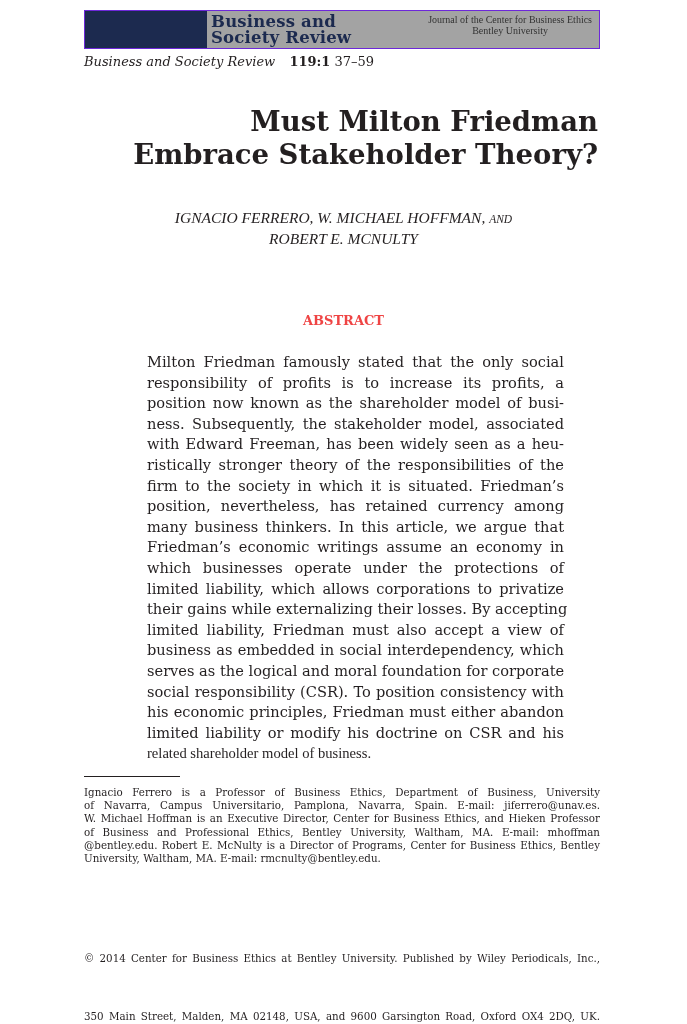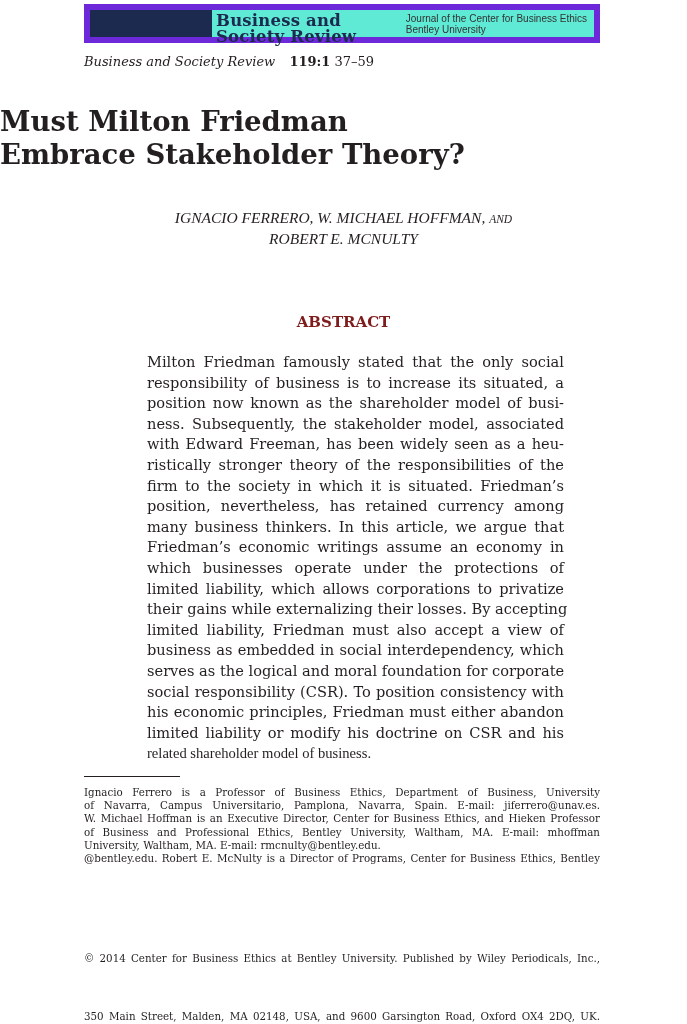--- a/index.html
+++ b/index.html
@@ -1,50 +1,50 @@
 <!DOCTYPE html>
 <html><head>
   <meta charset="utf-8">
   <style>
     html, body { margin: 0; padding: 0; background: #ffffff; }
     body {
       width: 687px; height: 1024px; position: relative; overflow: hidden;
       font-family: "DejaVu Serif", "Liberation Serif", serif; color: #231f20;
     }
     .banner {
-      position: absolute; left: 84px; top: 4px; width: 516px; height: 39px;
-      border: 6px solid #6d28d9; box-sizing: border-box; display: flex; background: #5eead4;
+      position: absolute; left: 84px; top: 10px; width: 516px; height: 39px;
+      border: 1px solid #6d28d9; box-sizing: border-box; display: flex; background: #a3a3a3;
     }
     .banner-block { width: 122px; height: 100%; background: #1c2a4f; }
     .banner-title {
       margin-left: 4px; font-family: "DejaVu Serif", serif; font-weight: bold;
       color: #1c2a4f; font-size: 16.5px; line-height: 16px; padding-top: 3px; letter-spacing: 0.2px;
     }
     .banner-sub {
-      margin-left: auto; text-align: left; font-family: Liberation Sans, sans-serif;
+      margin-left: auto; text-align: center; font-family: Liberation Serif, serif;
       font-size: 10px; line-height: 11px; color: #333; padding: 3px 7px 0 0;
     }
     .citation {
       position: absolute; left: 84px; top: 54px; font-family: "DejaVu Serif", serif;
       font-size: 13px; color: #231f20;
     }
     .citation .journal { font-style: italic; }
     .citation .vol { font-weight: bold; margin-left: 10px; }
     .title {
-      position: absolute; left: 0; width: 598px; top: 105px; text-align: left;
+      position: absolute; left: 0; width: 598px; top: 105px; text-align: right;
       font-family: "DejaVu Serif", serif; font-weight: bold; font-size: 27.5px; line-height: 33px; color: #231f20;
     }
     .authors {
       position: absolute; left: 0; width: 687px; top: 208px; text-align: center;
       font-family: "Liberation Serif", serif; font-style: italic; font-size: 15.5px; line-height: 20px; color: #231f20;
     }
     .authors .and { font-size: 11.5px; }
     .abstract-heading {
       position: absolute; left: 0; width: 687px; top: 313px; text-align: center;
-      font-family: "DejaVu Serif", serif; font-weight: bold; font-size: 15px; color: #7f1d1d;
+      font-family: "DejaVu Serif", serif; font-weight: bold; font-size: 13px; color: #ef4444;
     }
     .abstract-body {
       position: absolute; left: 119px; width: 445px; top: 352px;
       font-family: "DejaVu Serif", serif; font-size: 14.6px; line-height: 20.6px;
       text-align: justify; color: #231f20; hyphens: manual;
     }
     .abstract-body .line { display: block; text-align: justify; text-align-last: justify; white-space: nowrap; margin-left: 28px; }
     .abstract-body .line.last { text-align-last: left; font-family: Liberation Serif, serif; }
     .rule { position: absolute; left: 84px; top: 776px; width: 96px; height: 1px; background: #231f20; }
     .footnote {
@@ -90,21 +90,21 @@
     <span>IGNACIO FERRERO, W. MICHAEL HOFFMAN,</span>
     <span class="and">AND</span>
   </div>
   <div>ROBERT E. MCNULTY</div>
 </div>
 
 <div class="abstract-heading">ABSTRACT</div>
 
 <div class="abstract-body">
   <span class="line">Milton Friedman famously stated that the only social</span>
-  <span class="line">responsibility of business is to increase its situated, a</span>
+  <span class="line">responsibility of profits is to increase its profits, a</span>
   <span class="line">position now known as the shareholder model of busi-</span>
   <span class="line">ness. Subsequently, the stakeholder model, associated</span>
   <span class="line">with Edward Freeman, has been widely seen as a heu-</span>
   <span class="line">ristically stronger theory of the responsibilities of the</span>
   <span class="line">firm to the society in which it is situated. Friedman’s</span>
   <span class="line">position, nevertheless, has retained currency among</span>
   <span class="line">many business thinkers. In this article, we argue that</span>
   <span class="line">Friedman’s economic writings assume an economy in</span>
   <span class="line">which businesses operate under the protections of</span>
   <span class="line">limited liability, which allows corporations to privatize</span>
@@ -118,20 +118,20 @@
   <span class="line last">related shareholder model of business.</span>
 </div>
 
 <div class="rule"></div>
 
 <div class="footnote">
   <span class="line">Ignacio Ferrero is a Professor of Business Ethics, Department of Business, University</span>
   <span class="line">of Navarra, Campus Universitario, Pamplona, Navarra, Spain. E-mail: jiferrero@unav.es.</span>
   <span class="line">W. Michael Hoffman is an Executive Director, Center for Business Ethics, and Hieken Professor</span>
   <span class="line">of Business and Professional Ethics, Bentley University, Waltham, MA. E-mail: mhoffman</span>
+  <span class="line">@bentley.edu. Robert E. McNulty is a Director of Programs, Center for Business Ethics, Bentley</span>
   <span class="line last">University, Waltham, MA. E-mail: rmcnulty@bentley.edu.</span>
-  <span class="line">@bentley.edu. Robert E. McNulty is a Director of Programs, Center for Business Ethics, Bentley</span>
 </div>
 
 <div class="copyright">
   <span class="line">© 2014 Center for Business Ethics at Bentley University. Published by Wiley Periodicals, Inc.,</span>
   <span class="line">350 Main Street, Malden, MA 02148, USA, and 9600 Garsington Road, Oxford OX4 2DQ, UK.</span>
 </div>
 
 </body></html>

